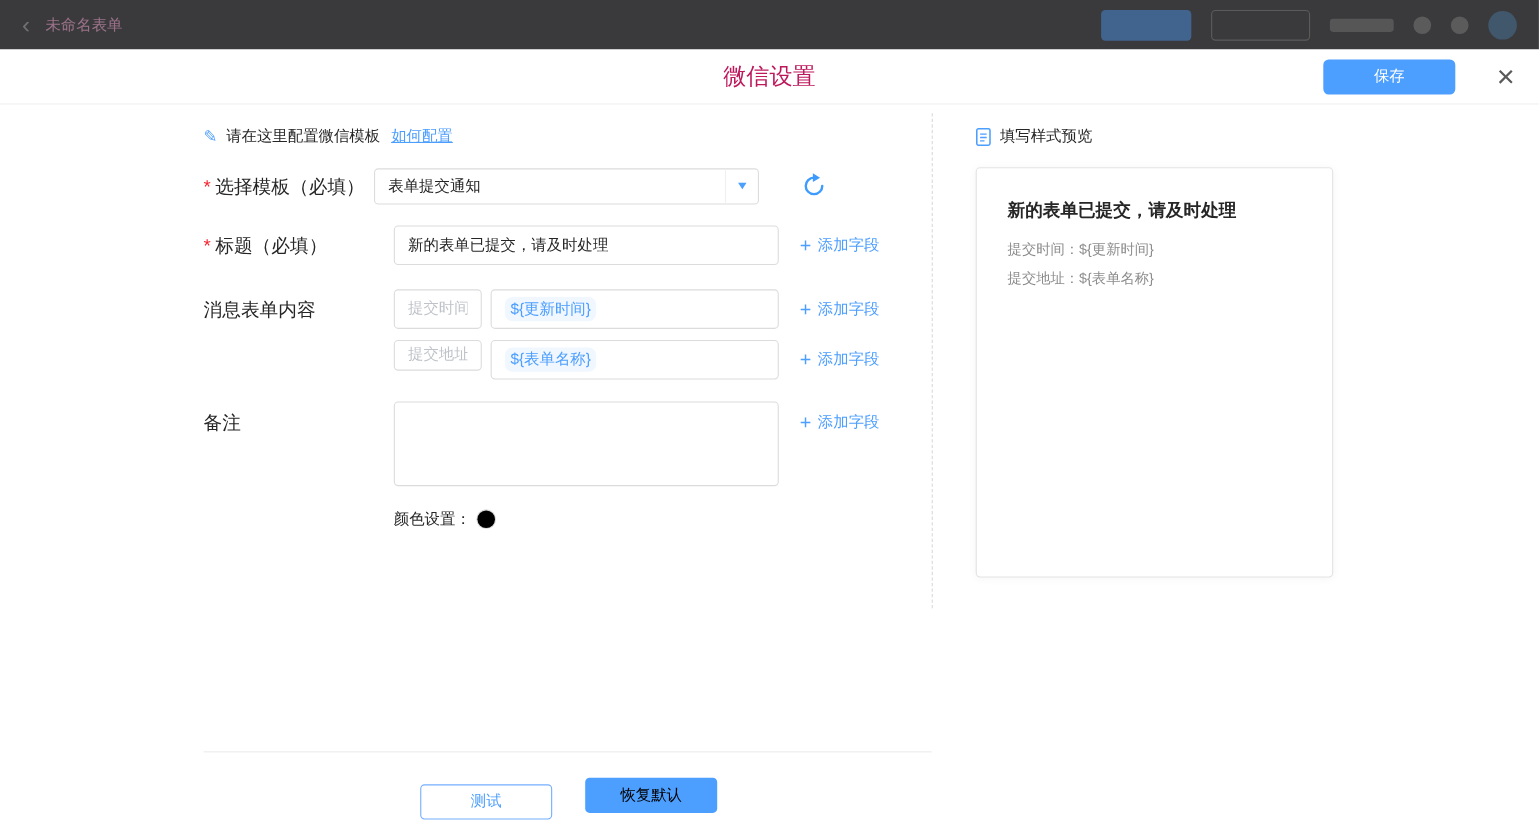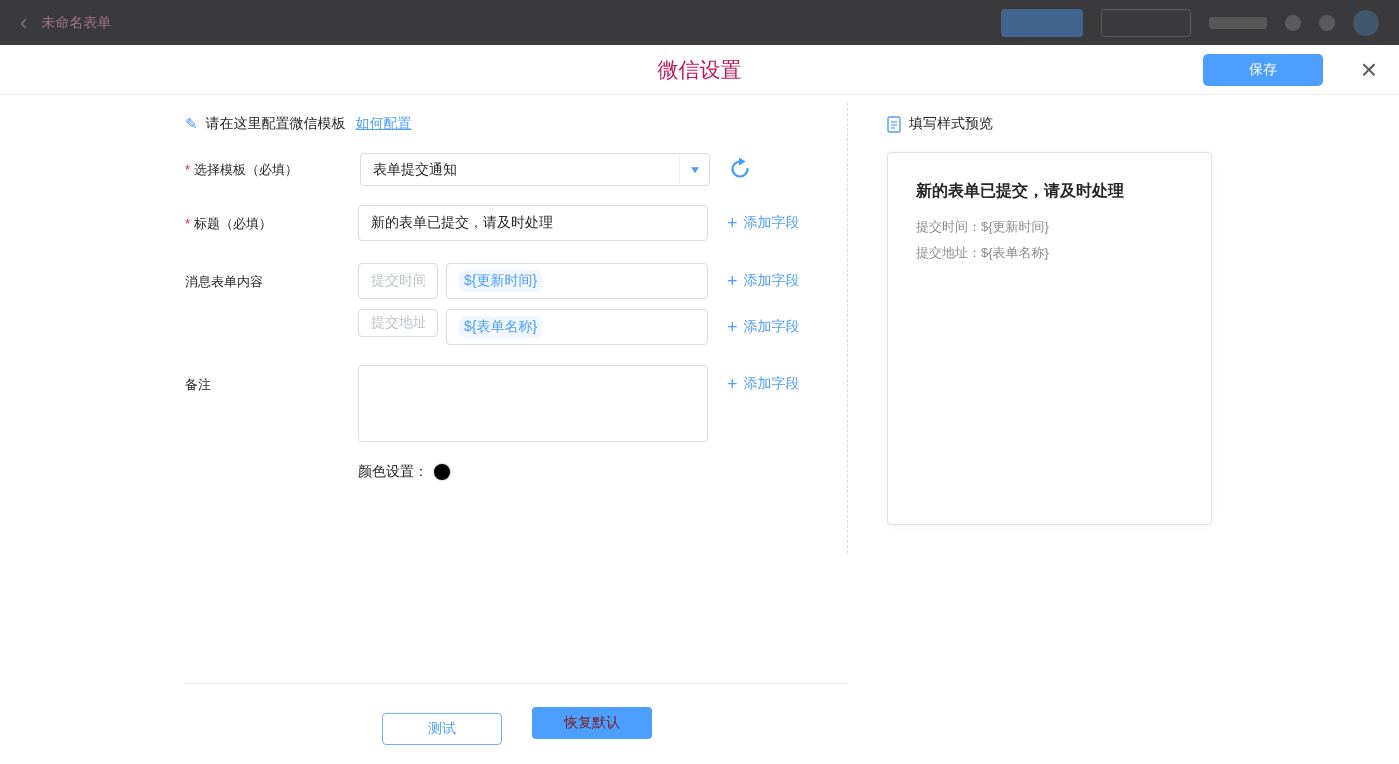--- a/index.html
+++ b/index.html
@@ -32,29 +32,29 @@
     line-height:30px; cursor:pointer; font-weight:300; }
 
   
   .modal-body { position:absolute; top:95px; left:0; width:1399px; height:669px; background:#fff; }
 
   .intro-row { position:absolute; left:185px; top:18px; height:22px; display:flex;
     align-items:center; font-size:14px; color:#262626; }
   .pencil { color:#4c9eff; font-size:15px; margin-right:8px; }
   .how-link { color:#4c9eff; margin-left:10px; text-decoration:underline; cursor:pointer; font-size:14px; }
 
-  .field-label { position:absolute; left:185px; font-size:13px; color:#262626; line-height:34px; white-space:nowrap; }
+  .field-label { position:absolute; left:185px; font-size:17px; color:#262626; line-height:34px; white-space:nowrap; }
   .req { color:#f5222d; margin-right:4px; }
 
   .box { position:absolute; border:1px solid #dcdcdc; border-radius:4px; background:#fff;
     font-size:14px; color:#262626; display:flex; align-items:center; padding:0 12px; }
   input.box, textarea.box { outline:none; font-family:inherit; }
   .gray-key { color:#bfc3c9; }
 
-  .select-box { left:360px; top:58px; width:350px; height:33px; cursor:pointer; padding-right:36px; }
+  .select-box { left:340px; top:58px; width:350px; height:33px; cursor:pointer; padding-right:36px; }
   .caret-wrap { position:absolute; right:0; top:0; width:30px; height:31px; display:flex;
     align-items:center; justify-content:center; border-left:1px solid #f0f0f0; }
   .caret { color:#4c9eff; font-size:10px; transform:scaleX(1.3); }
 
   .refresh { position:absolute; left:728px; top:62px; width:24px; height:24px; cursor:pointer; }
 
   .title-input { left:358px; top:110px; width:350px; height:36px; }
 
   .key-box-1 { left:358px; top:168px; width:80px; height:36px; }
   .val-box-1 { left:446px; top:168px; width:262px; height:36px; }
@@ -71,21 +71,21 @@
   .color-row { position:absolute; left:358px; top:366px; height:22px; display:flex; align-items:center; font-size:14px; color:#262626; }
   .swatch { width:16px; height:16px; border-radius:50%; background:#000; margin-left:6px;
     box-shadow:0 0 0 1px rgba(0,0,0,.15); cursor:pointer; }
 
   .h-divider { position:absolute; left:185px; top:588px; width:662px; height:0; border-top:1px solid #ececec; }
 
   .test-btn { position:absolute; left:382px; top:612px; width:120px; height:32px;
     background:#fff; border:1px solid #74aeff; color:#4c9eff; border-radius:4px;
     font-size:14px; cursor:pointer; font-family:inherit;margin-top:6px; }
   .reset-btn { position:absolute; left:532px; top:612px; width:120px; height:32px;
-    background:#4c9eff; border:none; color:#7f1d1d; border-radius:4px; font-size:14px;
+    background:#4c9eff; border:none; color:#000000; border-radius:4px; font-size:14px;
     cursor:pointer; font-family:Liberation Sans, sans-serif; }
 
   .v-divider { position:absolute; left:847px; top:8px; height:450px; width:0;
     border-left:1px dashed #d9d9d9; }
 
   
   .preview-header { position:absolute; left:887px; top:18px; height:22px; display:flex;
     align-items:center; gap:8px; font-size:14px; color:#262626; }
   .preview-card { position:absolute; left:887px; top:57px; width:325px; height:373px;
     border:1px solid #e3e3e3; border-radius:4px; background:#fff;

